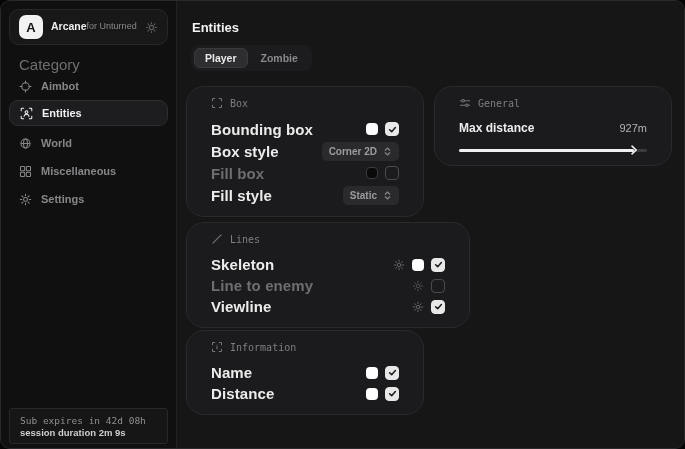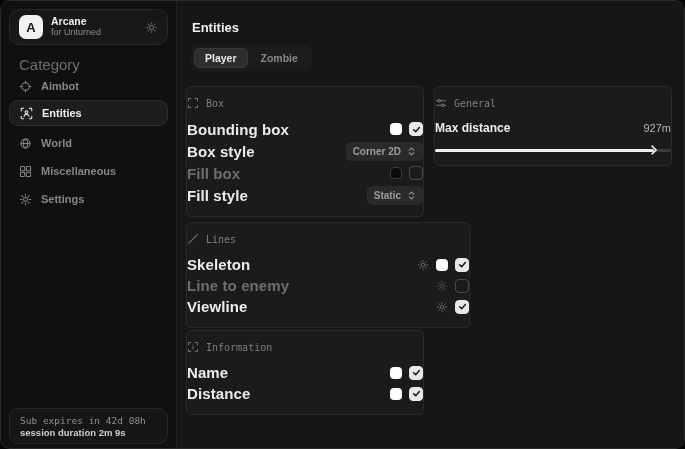--- a/index.html
+++ b/index.html
@@ -3,43 +3,43 @@
 <meta charset="utf-8">
 <style>
   html,body{margin:0;padding:0;background:#050505;}
   body{width:685px;height:449px;position:relative;font-family:"Liberation Sans",sans-serif;-webkit-font-smoothing:antialiased;}
   .window{position:absolute;inset:0;background:#141415;border:1px solid #2a2a2c;border-radius:10px;overflow:hidden;box-sizing:border-box;}
 
   
   .sidebar{position:absolute;left:0;top:0;bottom:0;width:175px;background:#101011;border-right:1px solid #232325;}
   .brand-card{position:absolute;left:8px;top:8px;width:159px;height:36px;background:#181819;border:1px solid #28282a;border-radius:10px;display:flex;align-items:center;padding:0 9px;box-sizing:border-box;}
   .logo{width:24px;height:24px;background:#f2f2f2;border-radius:7px;color:#141414;font-weight:700;font-size:13px;display:flex;align-items:center;justify-content:center;margin-right:8px;flex:none;}
-  .brand-text{display:flex;flex-direction:column;line-height:1.1;}
+  .brand-text{display:flex;flex-direction:row;line-height:1.1;}
   .brand-name{font-size:10.5px;font-weight:700;color:#efefef;}
   .brand-sub{font-size:9px;color:#8a8a8a;margin-top:1px;}
   .brand-gear{margin-left:auto;color:#5d5d5f;display:flex;}
 
   .category{position:absolute;left:18px;top:55px;font-size:15px;color:#6f6f71;}
 
   .nav-item{position:absolute;left:8px;width:159px;height:26px;display:flex;align-items:center;gap:9px;padding:0 10px;box-sizing:border-box;color:#878789;font-size:11px;font-weight:600;border-radius:9px;cursor:pointer;}
   .nav-item .nico{display:flex;color:inherit;}
   .nav-item.selected{background:#1d1d1f;border:1px solid #2e2e30;color:#f0f0f0;}
 
-  .footer-card{position:absolute;left:8px;top:407px;width:159px;height:36px;background:#161617;border:1px solid #28282a;border-radius:9px;box-sizing:border-box;padding:4px 10px;display:flex;flex-direction:column;justify-content:center;gap:1px;}
+  .footer-card{position:absolute;left:8px;top:407px;width:159px;height:36px;background:#161617;border:1px solid #28282a;border-radius:3px;box-sizing:border-box;padding:4px 10px;display:flex;flex-direction:column;justify-content:center;gap:1px;}
   .footer-line1{font-family:"DejaVu Sans Mono",monospace;font-size:9.5px;color:#8f8f91;white-space:nowrap;}
   .footer-line2{font-size:9.5px;font-weight:700;color:#cfcfcf;white-space:nowrap;}
 
   
   .main{position:absolute;left:176px;top:0;right:0;bottom:0;background:#161617;}
   .page-title{position:absolute;left:15px;top:19px;font-size:13px;font-weight:700;color:#f2f2f2;}
   .tabs{position:absolute;left:14px;top:44px;display:inline-flex;background:#1c1c1e;border-radius:8px;padding:3px;gap:2px;}
   .tab{font-size:10.5px;font-weight:600;color:#8a8a8c;padding:4px 11px;border-radius:6px;cursor:pointer;}
   .tab.selected{background:#2e2e31;color:#eaeaea;border:1px solid #3a3a3d;padding:3px 10px;}
 
-  .card{position:absolute;background:#1b1b1d;border:1px solid #2a2a2d;border-radius:5px;box-sizing:border-box;padding:10px 0;}
+  .card{position:absolute;background:#1b1b1d;border:1px solid #2a2a2d;border-radius:18px;box-sizing:border-box;padding:10px 24px;}
   .card-head{display:flex;align-items:center;gap:7px;font-family:"DejaVu Sans Mono",monospace;font-size:10px;color:#7f7f82;margin-bottom:9px;}
   .card-head .hico{display:flex;color:#77777a;}
 
   .row{display:flex;align-items:center;height:22px;}
   .row .label{font-size:15px;font-weight:600;color:#ececec;letter-spacing:.1px;}
   .row.dim .label{color:#6e6e70;}
   .controls{margin-left:auto;display:flex;align-items:center;gap:7px;}
 
   .swatch{width:12px;height:12px;border-radius:4px;box-sizing:border-box;cursor:pointer;}
   .swatch-dark{border:1px solid #3c3c3e;}

